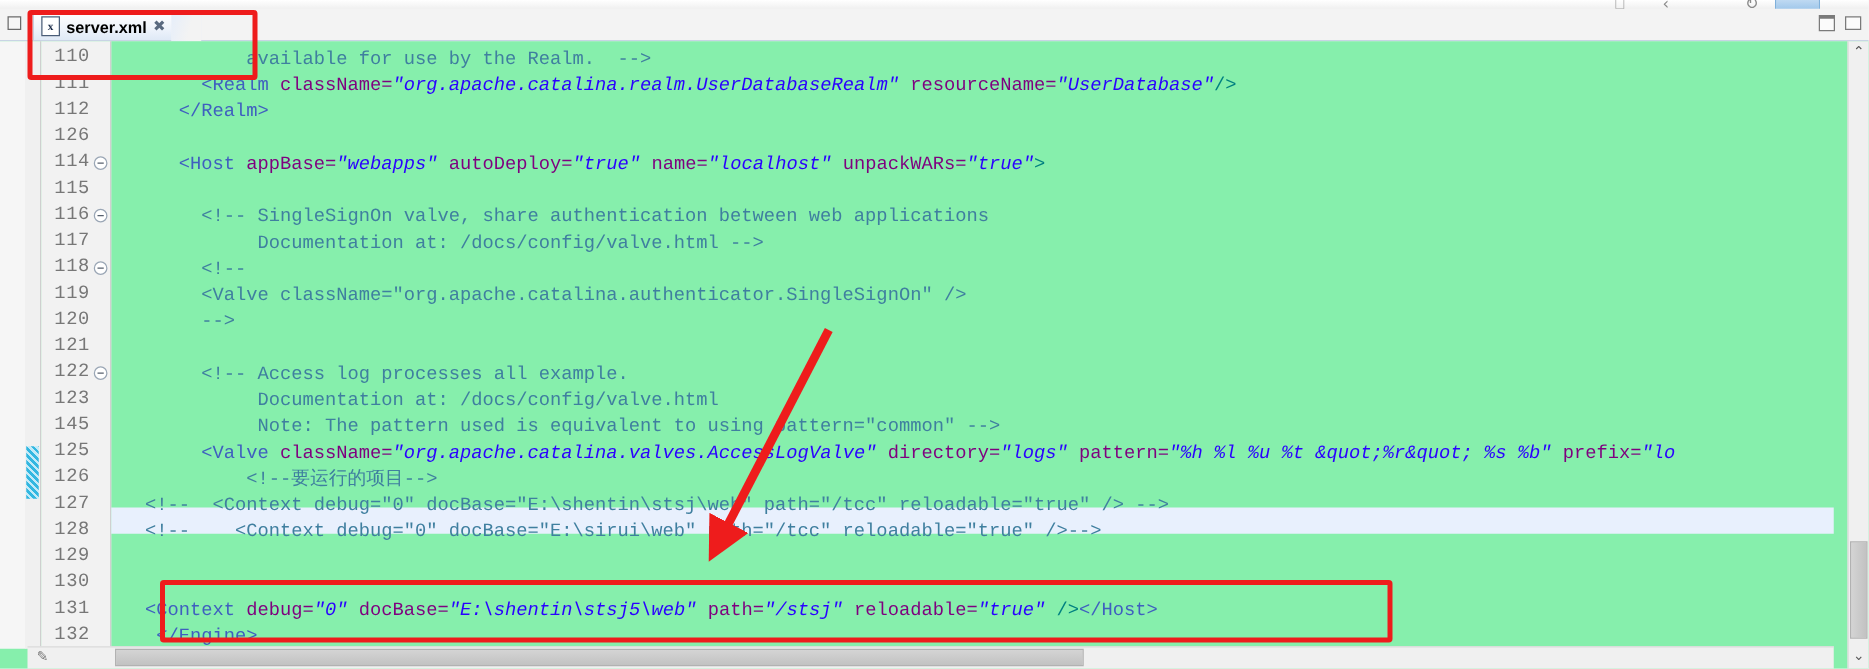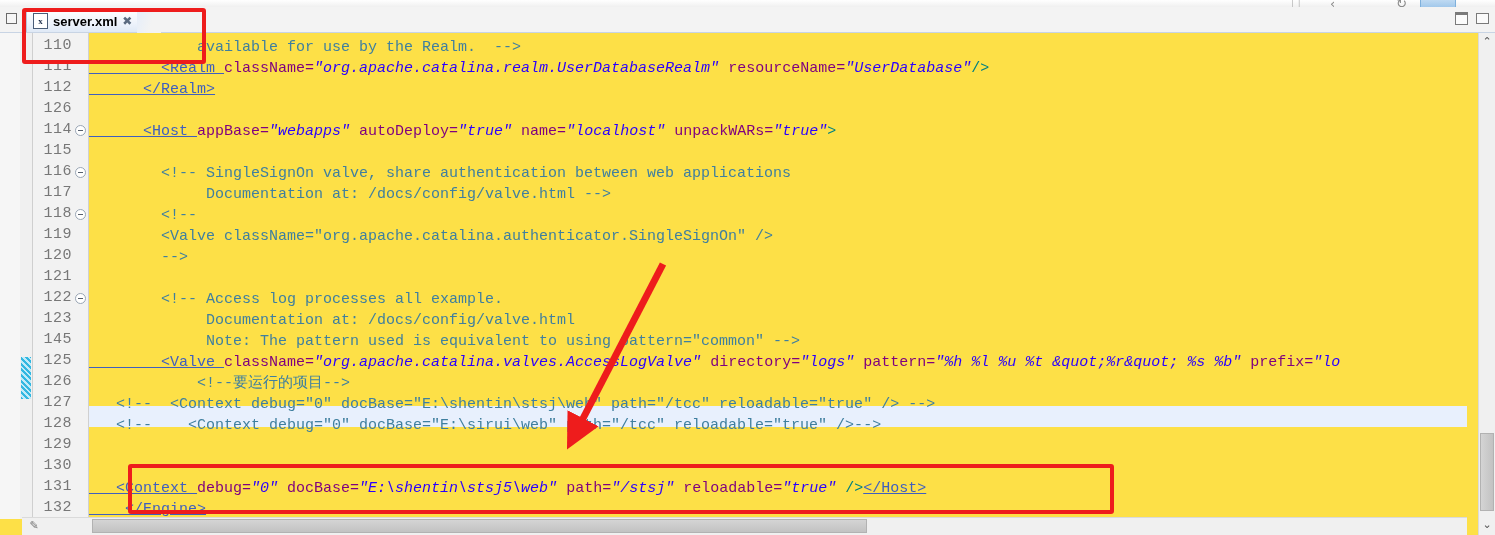--- a/index.html
+++ b/index.html
@@ -88,21 +88,21 @@
   .tabrow .rt-icons i {
     display: block; width: 11px; height: 9px;
     border: 1px solid #7a7a7a; background: #fbfbfb;
   }
   .tabrow .rt-icons i.b { border-top: 3px solid #7a7a7a; }
 
   
   .editor {
     position: absolute; left: 0; top: 33px;
     width: 1495px; height: 502px;
-    background: #fde047;
+    background: #86efac;
   }
   .leftrail {
     position: absolute; left: 0; top: 0; width: 20px; height: 486px;
     background: #f6f6f6;
     border-right: 1px solid #d8d8d8;
   }
   .markerbar {
     position: absolute; left: 20px; top: 0; width: 12px; height: 486px;
     background: #f0f0f0;
     border-right: 1px solid #cfcfcf;
@@ -151,21 +151,21 @@
     text-align: right;
   }
   .hl-row {
     position: absolute; left: 89px; width: 1378px; height: 21px;
     background: #e8f0fd;
   }
 
   
   .c-comment { color: #3f7f9f; }
   .c-cn-comment { color: #3f7f9f; }
-  .c-tag      { color: #3f5fbf; text-decoration: underline; }
+  .c-tag      { color: #3f5fbf; }
   .c-attr     { color: #7f007f; font-family: Liberation Mono, monospace; }
   .c-val      { color: #2a00ff; font-style: italic; }
   .c-punct    { color: #008080; }
 
   
   .vscroll {
     position: absolute; right: 0; top: 0; width: 16px; height: 502px;
     background: #f0f0f0; border-left: 1px solid #dadada;
   }
   .vscroll .arrow {

